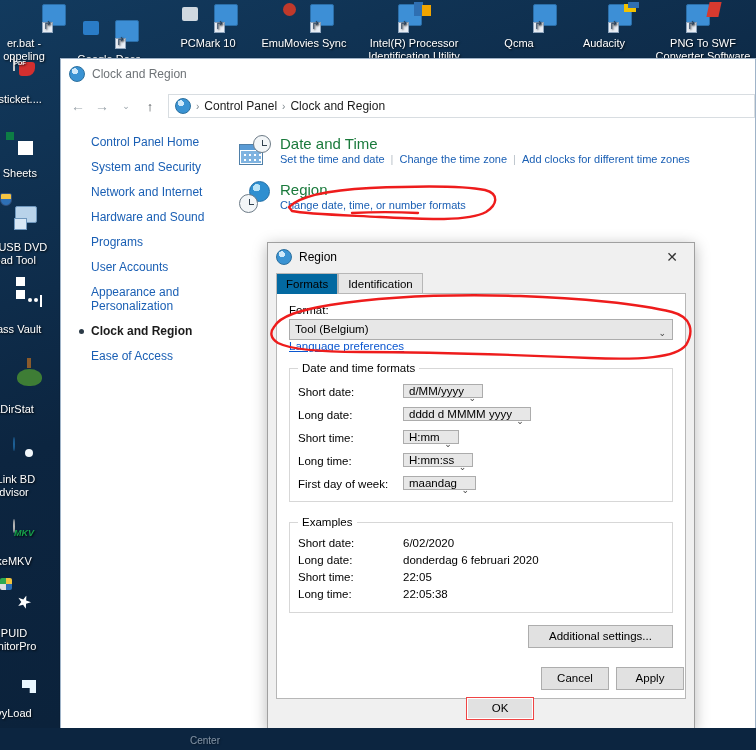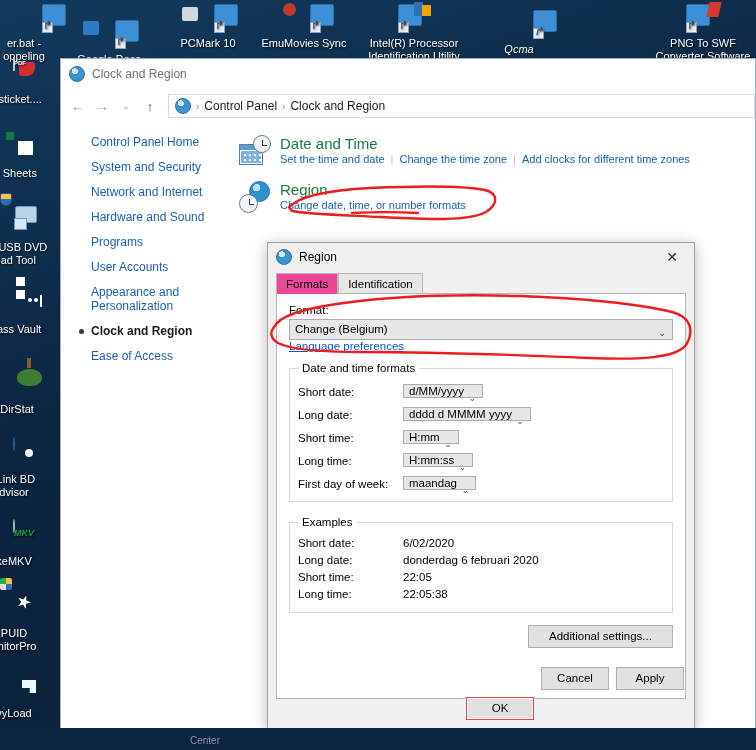--- a/index.html
+++ b/index.html
@@ -149,21 +149,21 @@
   }
   #rd-title { height:28px; display:flex; align-items:center; padding-left:8px; background:#f0f0f0; }
   #rd-title .nm { margin-left:7px; font-size:12px; }
   #rd-close { margin-left:auto; width:44px; height:28px; display:flex; align-items:center; justify-content:center;
               font-size:14px; color:#333; }
   .rd-globe { width:16px;height:16px;border-radius:50%;
      background:radial-gradient(circle at 35% 30%,#cfe9fa 0 22%,#3a93d3 23% 100%); border:1px solid #2a6f9e; }
 
   #rd-tabs { display:flex; padding:0 8px; margin-top:2px; }
   .rd-tab { padding:4px 9px 4px 9px; font-size:11.5px; border:1px solid #b7b7b7; border-bottom:none; background:#e7e7e7; }
-  .rd-tab.active { background:#ec4899; position:relative; z-index:2; }
+  .rd-tab.active { background:#0369a1; position:relative; z-index:2; }
   #rd-panel {
     margin:0 8px 0 8px; border:1px solid #b7b7b7; background:#fff;
     height:406px; padding:10px 12px 0 12px; position:relative; top:-1px;
   }
   .fld-label { margin-bottom:3px; }
   select, .fakeselect {
     width:100%; height:21px; border:1px solid #acacac; background:#e7e7e7;
     font-family:"Liberation Sans", sans-serif; font-size:11.5px; color:#000;
     padding:0 18px 0 5px; line-height:19px; position:relative; appearance:none;
   }
@@ -243,28 +243,37 @@
     <div class="glyph" style="margin-left:39px;">
       <span class="tile sq" style="left:0px;"></span>
       <span style="position:absolute; left:16px; top:0; width:9px;height:14px;background:#2f6fb2;"></span>
       <span style="position:absolute; left:24px; top:3px; width:9px;height:11px;background:#f0a500;"></span>
       <span class="badgeArrow" style="left:0px;"></span>
     </div>
     <span class="lbl">Intel(R) Processor
 Identification Utility</span>
   </div>
 
-  <div class="desk-icon" style="left:473px; top:8px;font-style:italic;">
+  <div class="desk-icon" style="left:473px; top:2px;">
     <div class="glyph">
       <span class="tile sq" style="left:30px;"></span>
         <span class="badgeArrow" style="left:30px;"></span>
     </div>
     <span class="lbl">Qcma</span>
   </div>
 
+  <div class="desk-icon" style="left:558px; top:2px;">
+    <div class="glyph">
+      <span class="tile sq" style="left:20px;"></span>
+      <span style="position:absolute; left:36px; top:2px; width:12px;height:8px;background:#f2c200;"></span>
+      <span style="position:absolute; left:40px; top:0px; width:11px;height:6px;background:#2f6fb2;"></span>
+      <span class="badgeArrow" style="left:20px;"></span>
+    </div>
+    <span class="lbl">Audacity</span>
+  </div>
 
   <div class="desk-icon" style="left:650px; top:2px; width:106px;">
     <div class="glyph" style="margin-left:36px;">
       <span class="tile sq" style="left:0px;"></span>
       <span style="position:absolute; left:22px; top:0px; width:12px;height:15px;background:#d63a2f; transform:skewX(-12deg);"></span>
       <span class="badgeArrow" style="left:0px;"></span>
     </div>
     <span class="lbl">PNG To SWF
 Converter Software</span>
   </div>
@@ -409,21 +418,21 @@
 
   <div id="rd-tabs">
     <div class="rd-tab active">Formats</div>
     <div class="rd-tab">Identification</div>
   </div>
 
   <div id="rd-panel">
 
     <div class="fld-label">Format:</div>
     <div class="fakeselect">
-      <span>Change (Belgium)</span>
+      <span>Tool (Belgium)</span>
       <span class="chev">⌄</span>
     </div>
 
     <a class="lnk" href="#">Language preferences</a>
 
     <fieldset>
       <legend>Date and time formats</legend>
 
       <div class="row">
         <span class="rl">Short date:</span>

